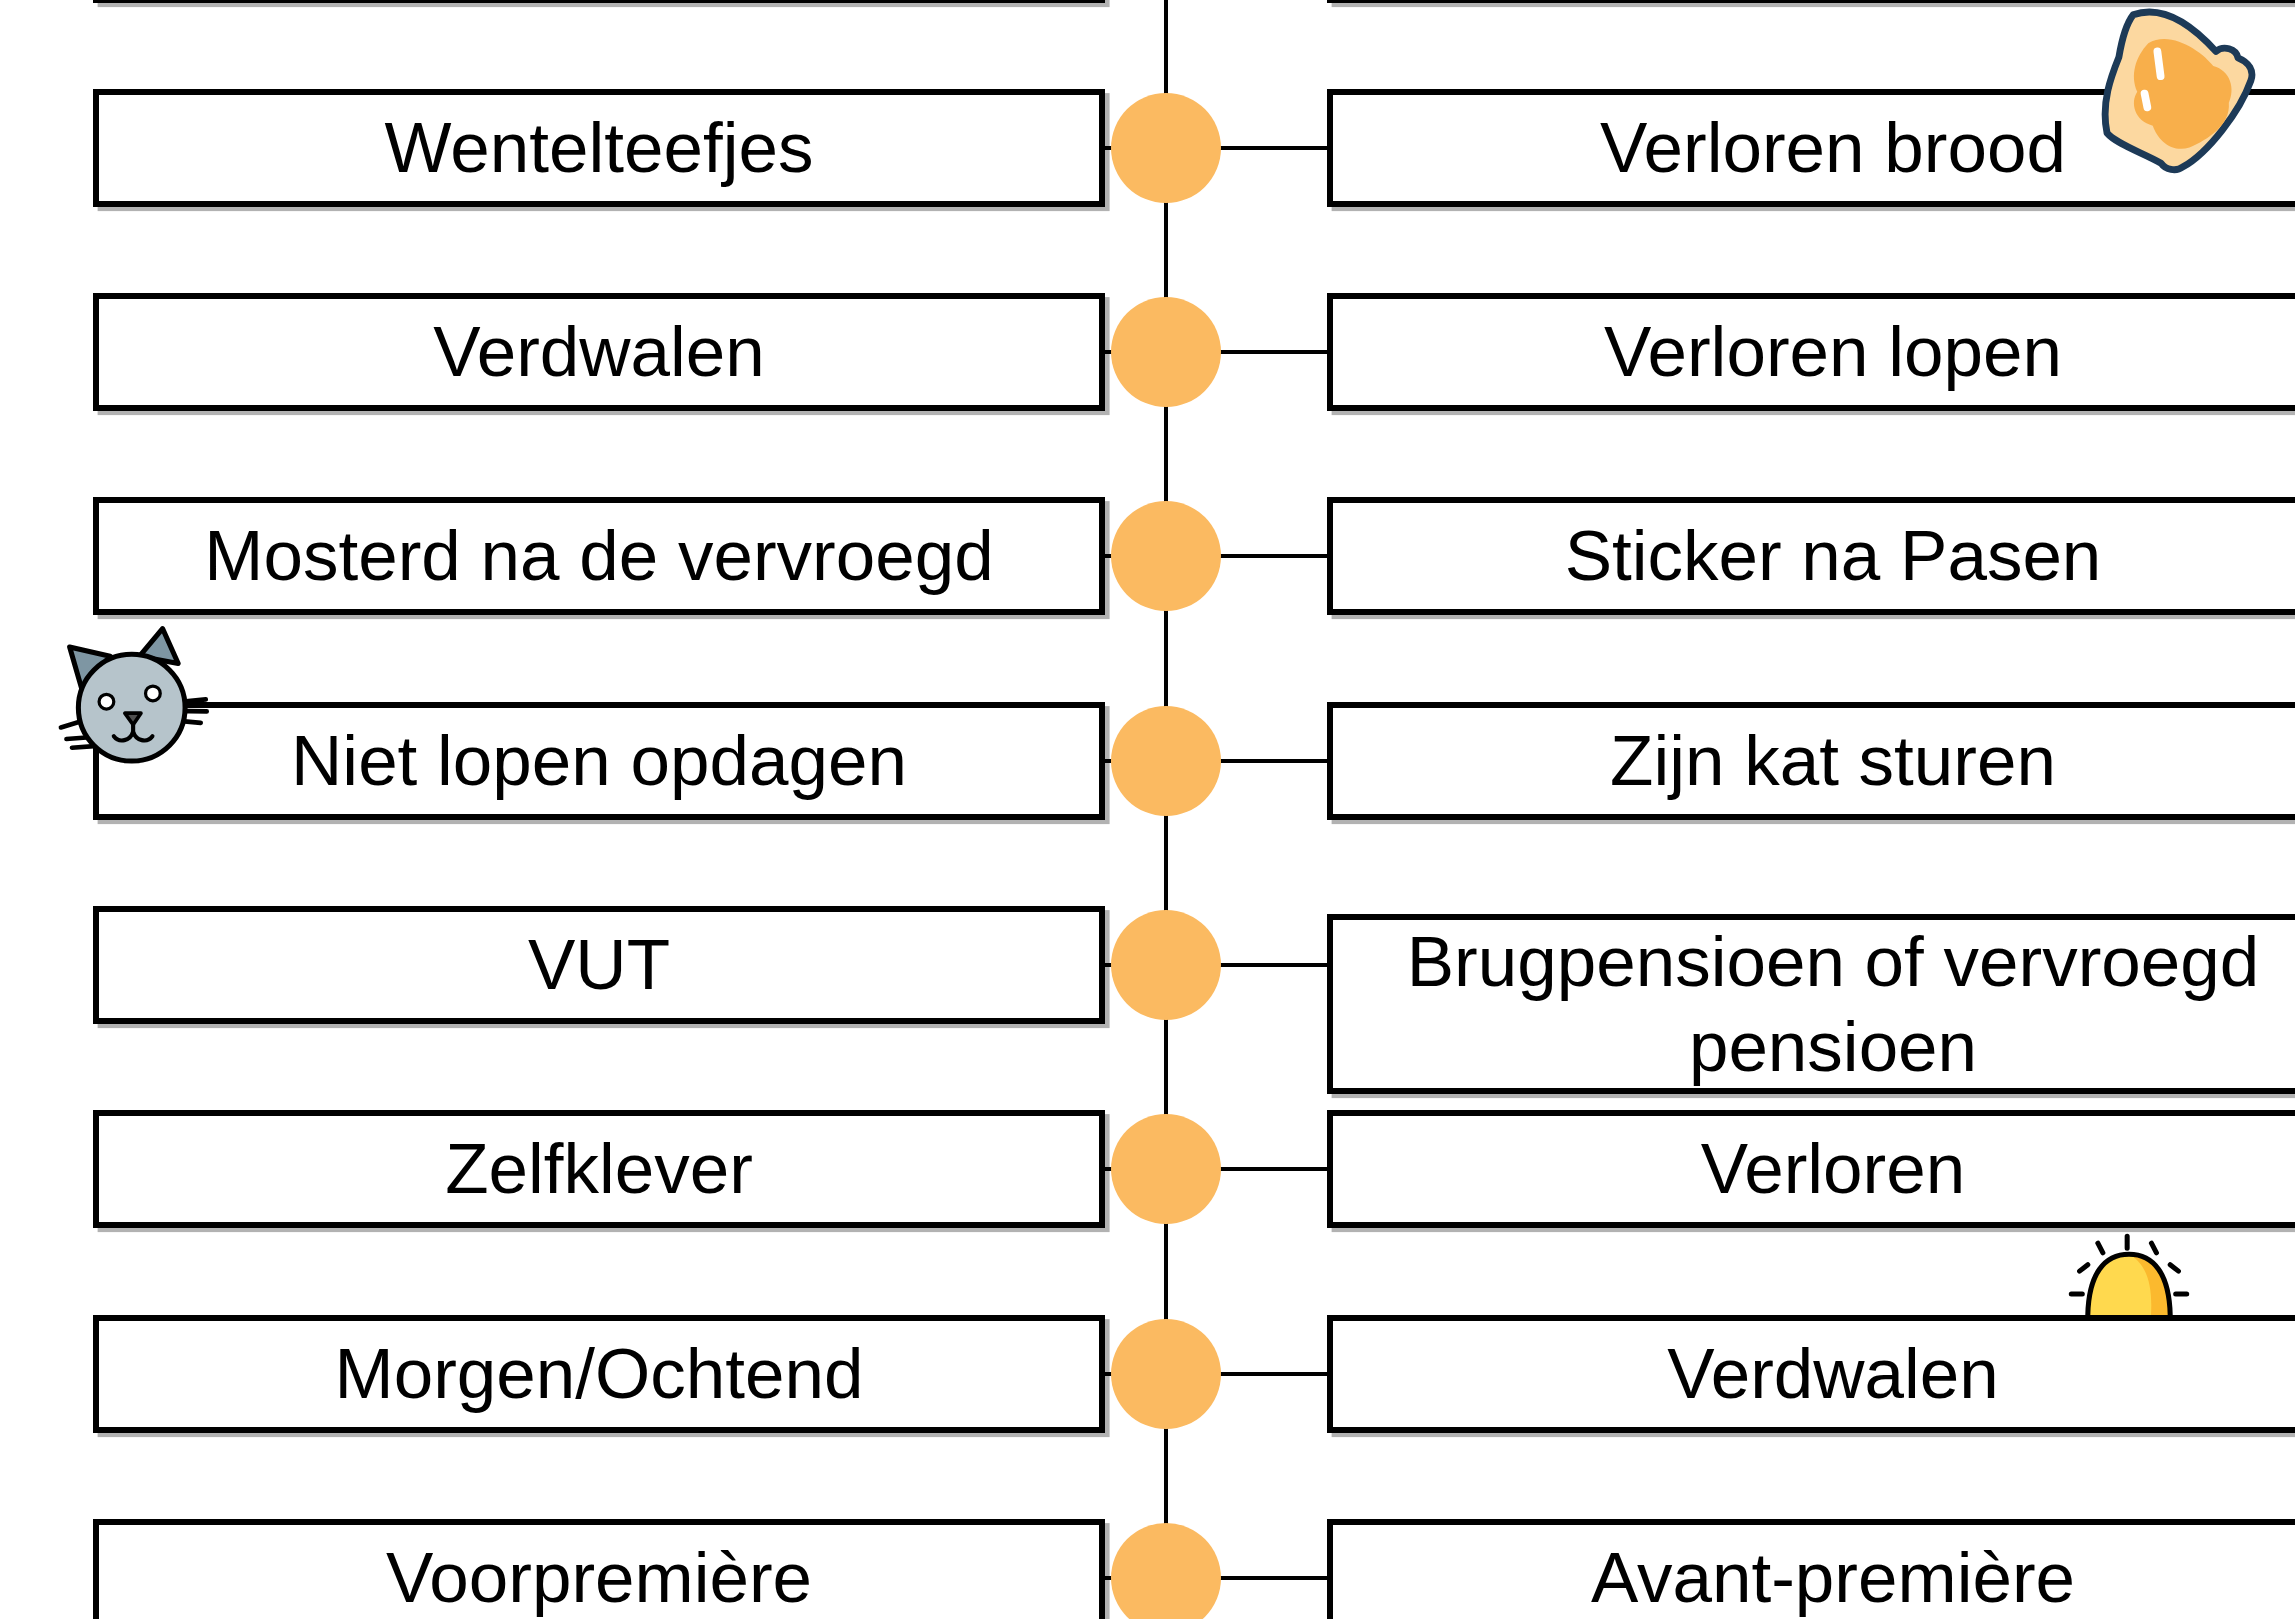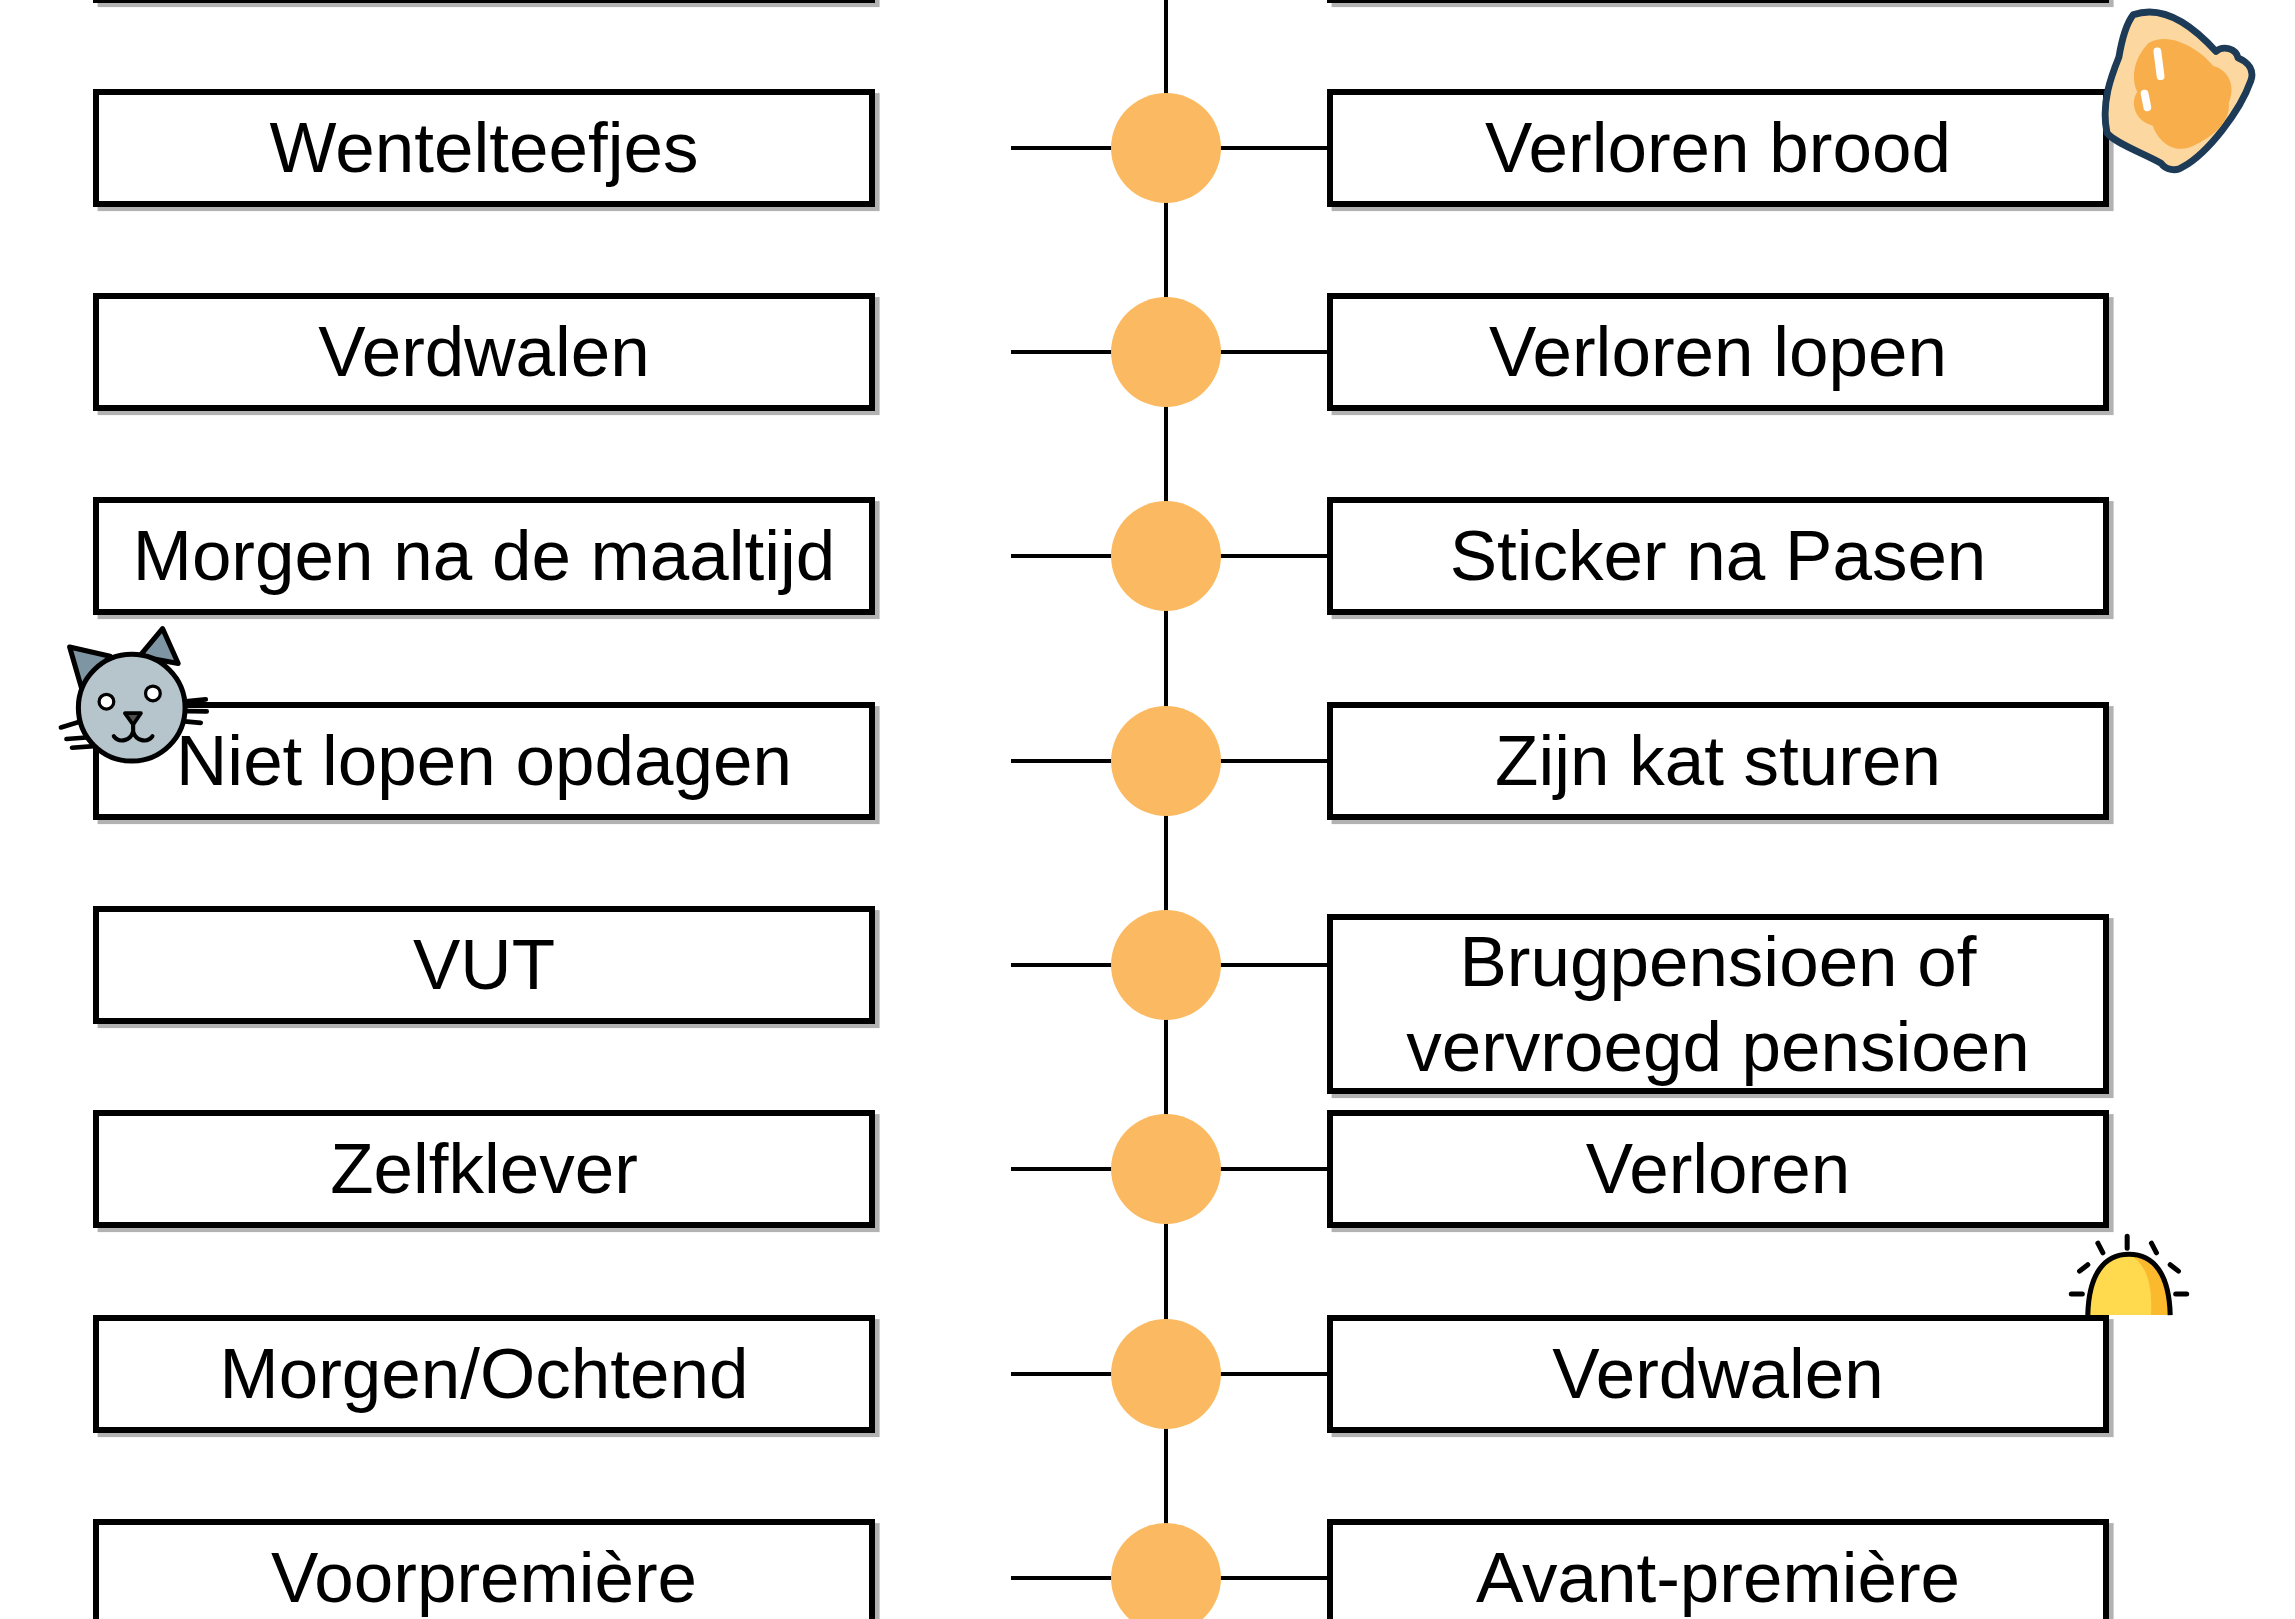--- a/index.html
+++ b/index.html
@@ -3,21 +3,21 @@
 <meta charset="utf-8">
 <style>
   html,body{margin:0;padding:0;}
   body{
     width:2332px;height:1620px;position:relative;overflow:hidden;
     background:#ffffff;font-family:"Liberation Sans", sans-serif;
   }
   .canvas{position:absolute;inset:0;}
   .midline{position:absolute;left:1164px;top:0;width:4.1px;height:1620px;background:#000;z-index:1;}
   .box{
-    position:absolute;box-sizing:border-box;width:782px;height:118px;
+    position:absolute;box-sizing:border-box;width:1012px;height:118px;
     background:#ffffff;border:6.4px solid #000;
     box-shadow:4.6px 4.1px 0 rgba(0,0,0,0.30);
     display:flex;align-items:center;justify-content:center;z-index:2;
     top:calc(var(--cy) - 59px);
   }
   .box.left{left:93px;}
   .box.right{left:1327px;}
   .box.tall{height:180px;top:calc(var(--cy) - 90px);margin-top:39px;}
   .label{
     font-size:71px;line-height:1.2;color:#000;text-align:center;
@@ -73,21 +73,21 @@
     <div class="box right" style="--cy:352px">
         <span class="label">Verloren lopen</span>
       </div>
   </div>
 
   <div>
     <div class="conn l" style="--cy:556px"></div>
     <div class="conn r" style="--cy:556px"></div>
     <div class="dot" style="--cy:556px"></div>
     <div class="box left" style="--cy:556px">
-        <span class="label">Morgen na de maaltijd</span>
+        <span class="label">Mosterd na de vervroegd</span>
       </div>
     <div class="box right" style="--cy:556px">
         <span class="label">Sticker na Pasen</span>
       </div>
   </div>
 
   <div>
     <div class="conn l" style="--cy:761px"></div>
     <div class="conn r" style="--cy:761px"></div>
     <div class="dot" style="--cy:761px"></div>

